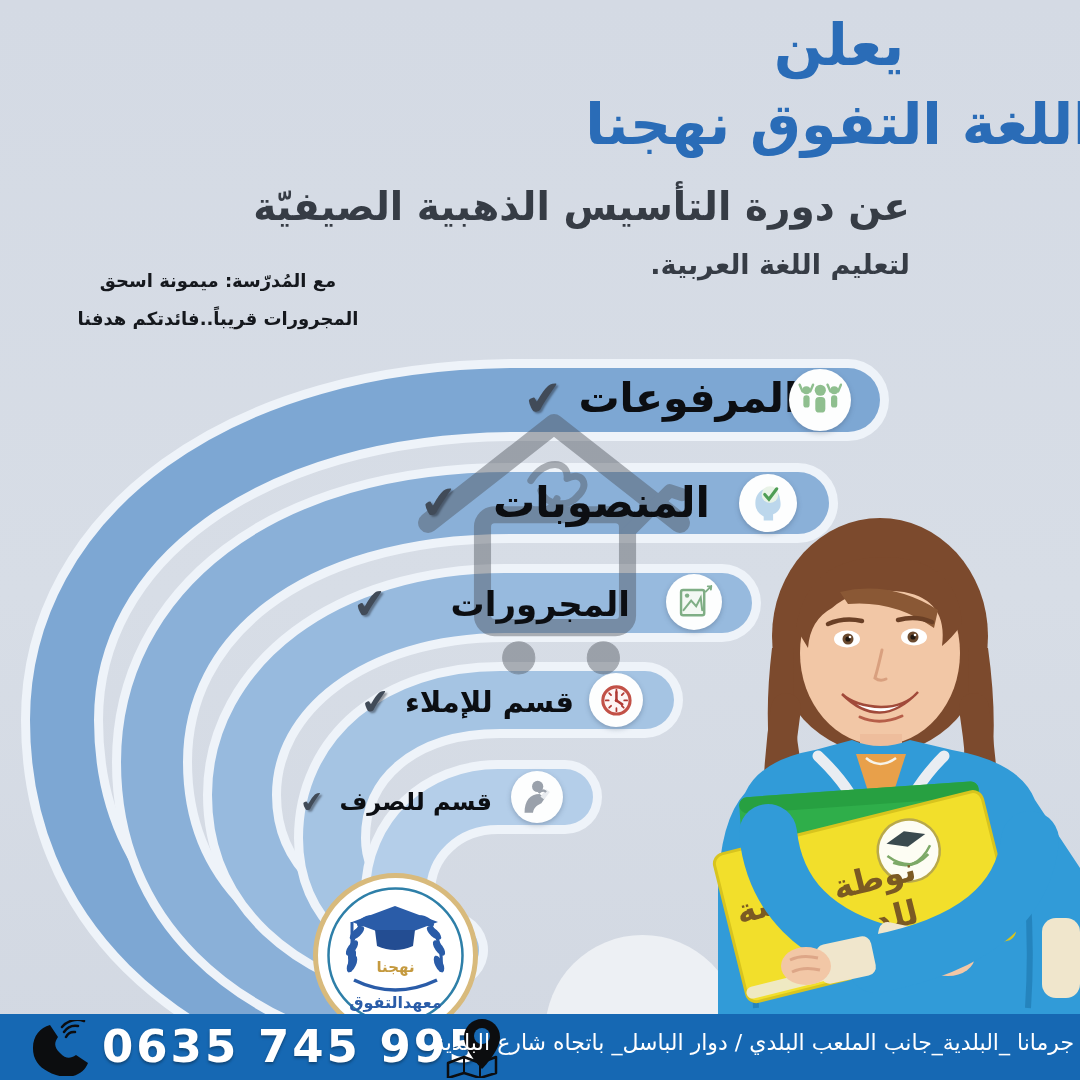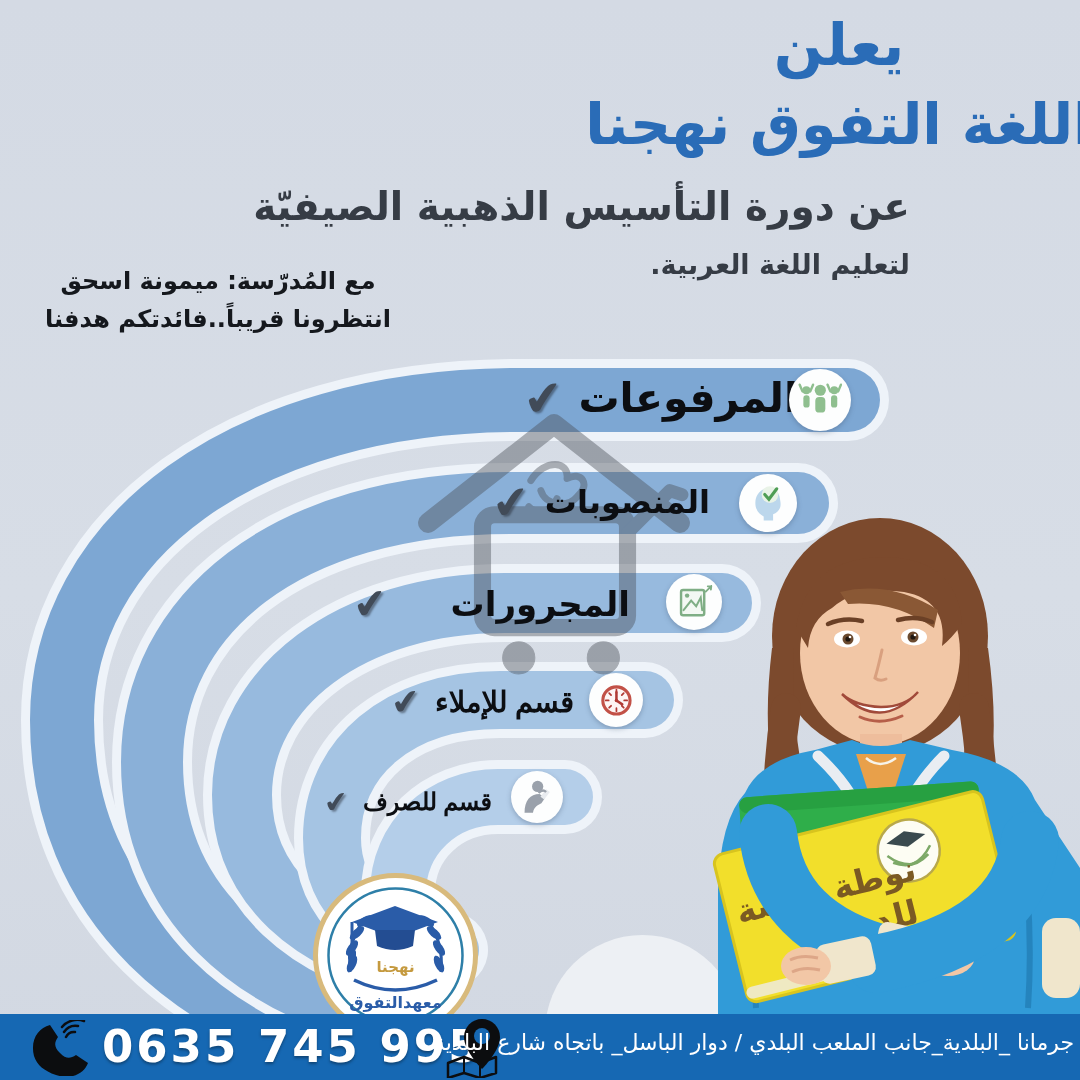--- a/index.html
+++ b/index.html
@@ -8,31 +8,31 @@
          background:linear-gradient(180deg,#d4dae4 0%,#d7dde6 55%,#d2d8e2 100%);}
   .abs{position:absolute;}
   
   .title{left:569px;top:6px;width:540px;text-align:center;color:#2a6cb7;font-weight:bold;}
   .title .l1{font-size:58px;line-height:78px;}
   .title .l2{font-size:57px;line-height:80px;letter-spacing:1px;}
   .subtitle{left:250px;top:178px;width:660px;text-align:right;color:#363c45;font-weight:bold;}
   .subtitle .l1{font-size:39px;line-height:58px;}
   .subtitle .l2{font-size:27px;line-height:58px;}
   .teacher{left:8px;top:262px;width:420px;text-align:center;color:#15181d;font-weight:bold;
-           font-size:24px;line-height:38px;}
+           font-size:18px;line-height:38px;}
   
   .row{display:flex;align-items:center;justify-content:flex-end;gap:15px;height:64px;}
   .row .lbl{direction:rtl;color:#0c0e12;font-weight:bold;white-space:nowrap;}
   .row .chk{color:#414b58;font-weight:bold;transform:rotate(-6deg);
             text-shadow:2px 2px 2px rgba(30,35,45,.45);line-height:1;}
   .r1{left:430px;top:366px;width:368px;} .r1 .lbl{font-size:41px;} .r1 .chk{font-size:48px;}
-  .r2{left:350px;top:470px;width:360px;} .r2 .lbl{font-size:32px;} .r2 .chk{font-size:45px;}
+  .r2{left:350px;top:470px;width:360px;} .r2 .lbl{font-size:42px;margin-left:20px;} .r2 .chk{font-size:45px;}
   .r3{left:298px;top:572px;width:332px;} .r3 .lbl{font-size:34px;margin-left:48px;} .r3 .chk{font-size:41px;}
-  .r4{left:298px;top:670px;width:276px;} .r4 .lbl{font-size:29px;font-family:Liberation Serif, serif;} .r4 .chk{font-size:35px;}
-  .r5{left:266px;top:770px;width:226px;} .r5 .lbl{font-size:24px;font-family:Liberation Serif, serif;} .r5 .chk{font-size:29px;}
+  .r4{left:298px;top:670px;width:276px;} .r4 .lbl{font-size:29px;} .r4 .chk{font-size:35px;}
+  .r5{left:266px;top:770px;width:226px;} .r5 .lbl{font-size:24px;} .r5 .chk{font-size:29px;}
   
   .ic{border-radius:50%;background:#fdfefe;box-shadow:0 2px 5px rgba(60,80,110,.35);
       display:flex;align-items:center;justify-content:center;}
   .i1{left:789px;top:369px;width:62px;height:62px;}
   .i2{left:739px;top:474px;width:58px;height:58px;}
   .i3{left:666px;top:574px;width:56px;height:56px;}
   .i4{left:589px;top:673px;width:54px;height:54px;}
   .i5{left:511px;top:771px;width:52px;height:52px;}
   .ic svg{width:72%;height:72%;}
   
@@ -81,21 +81,21 @@
   <div class="abs title" dir="rtl">
     <div class="l1">يعلن</div>
     <div class="l2">اللغة التفوق نهجنا</div>
   </div>
   <div class="abs subtitle" dir="rtl">
     <div class="l1">عن دورة التأسيس الذهبية الصيفيّة</div>
     <div class="l2">لتعليم اللغة العربية.</div>
   </div>
   <div class="abs teacher" dir="rtl">
     <div>مع المُدرّسة: ميمونة اسحق</div>
-    <div>انتظرونا قريباً..فائدتكم هدفنا</div>
+    <div>المجرورات قريباً..فائدتكم هدفنا</div>
   </div>
 
   <div class="abs row r1">
     <span class="chk">✔</span>
     <span class="lbl">المرفوعات</span>
   </div>
   <div class="abs row r2">
     <span class="chk">✔</span>
     <span class="lbl">المنصوبات</span>
   </div>

